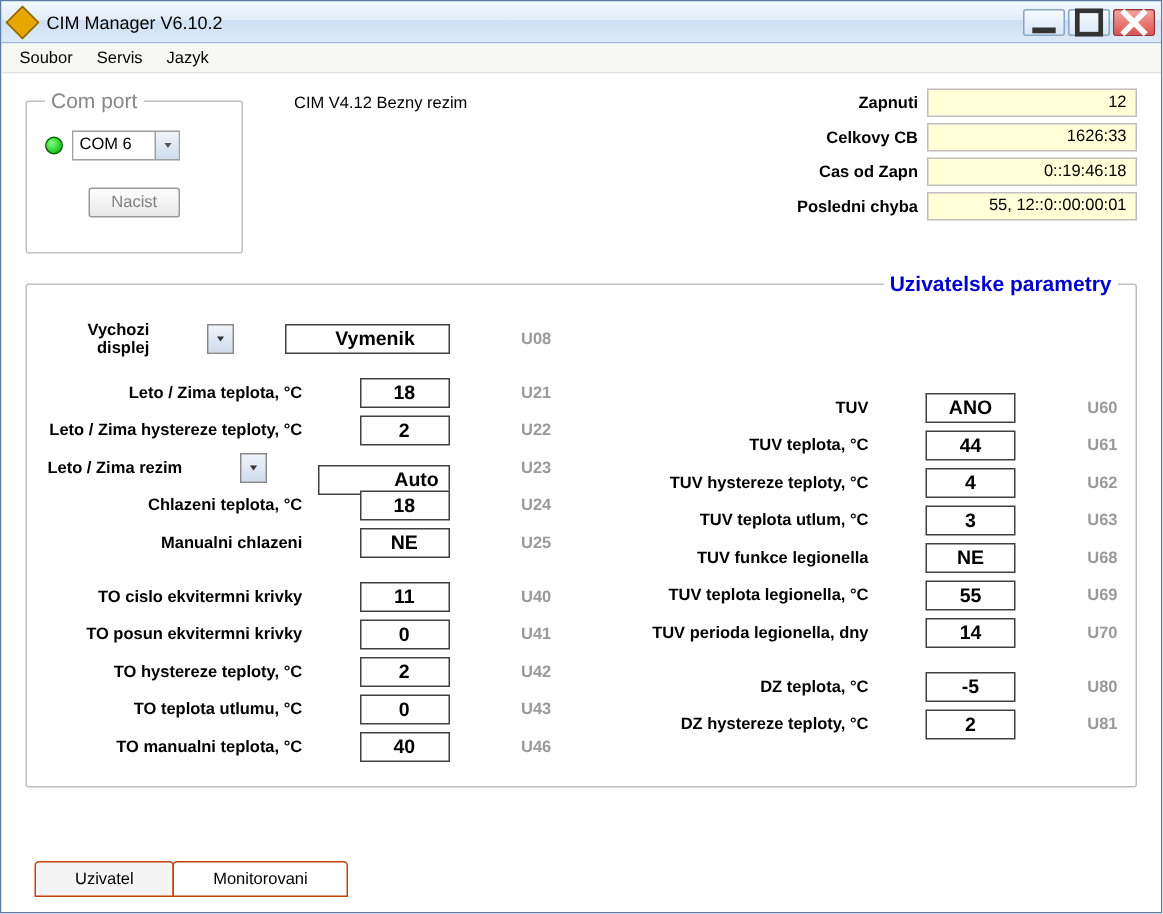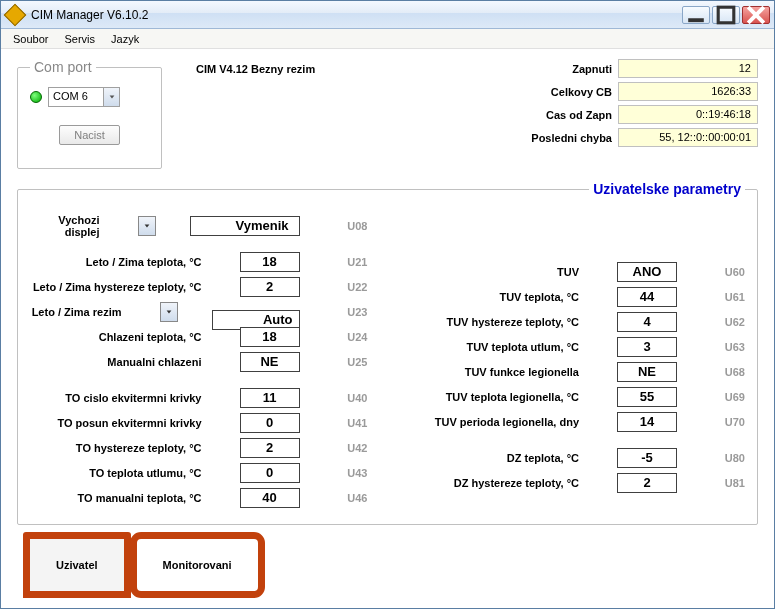--- a/index.html
+++ b/index.html
@@ -132,21 +132,21 @@
   padding: 3px 14px;
   font-size: 11px;
   color: #808080;
   border-radius: 2px;
 }
 .top-right {
   flex: 1;
   position: relative;
 }
 .status-line {
-  font-weight: bold;
+  font-weight: normal;
   font-size: 11px;
   margin-top: 4px;
   margin-left: 22px;
 }
 .stats {
   position: absolute;
   right: 0;
   top: 0;
   width: 260px;
 }
@@ -204,50 +204,49 @@
 .pinput {
   width: 60px;
   height: 20px;
   border: 1px solid #404040;
   background: #fff;
   text-align: center;
   font-weight: bold;
   font-size: 13px;
   padding: 1px 4px;
 }
-.pinput.wide { width: 110px; text-align: right; padding-right: 10px; }
+.pinput.wide { width: 110px; text-align: right; padding-right: 22px; }
 .pinput.med { width: 88px; text-align: right; padding-right: 6px; margin-top: 16px; }
 .pcode {
   width: 36px;
   color: #9a9a9a;
   font-weight: bold;
   text-align: right;
   padding-left: 6px;
 }
 .tabs {
   position: absolute;
   bottom: 10px;
   left: 22px;
   display: flex;
 }
 .tab {
-  border: 7px solid #c2410c;
+  border: 1px solid #c2410c;
   border-top-left-radius: 3px;
   border-top-right-radius: 3px;
-  padding: 20px 26px;
-  font-size: 11px;
-  font-weight: bold;
+  padding: 5px 26px;
+  font-size: 11px;
+  font-weight: normal;
   background: #f4f4f4;
   margin-right: -1px;
   position: relative;
 }
 .tab.active {
   background: #fff;
   z-index: 2;
-  border-radius: 11px;
 }
 </style>
 </head>
 <body>
 
 <div class="window">
   <div class="titlebar">
     <div class="app-icon"></div>
     <div class="title">CIM Manager  V6.10.2</div>
     <div class="winbtns">

